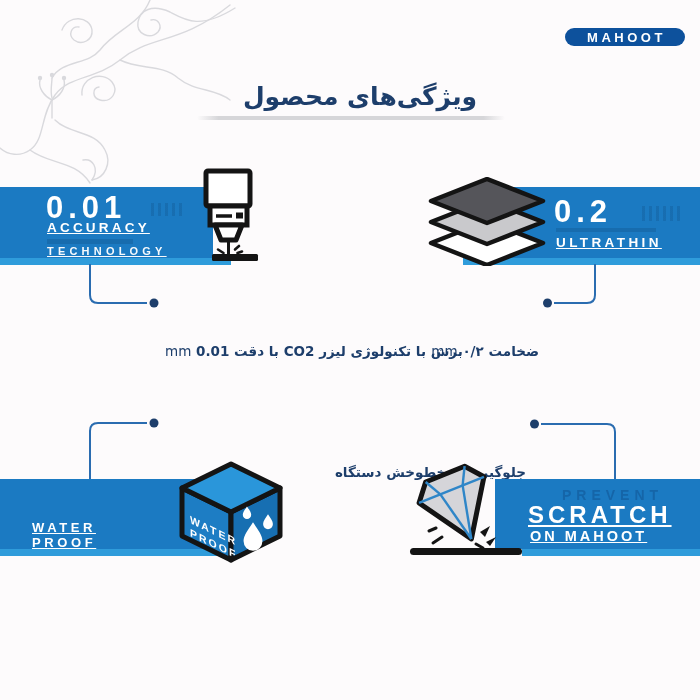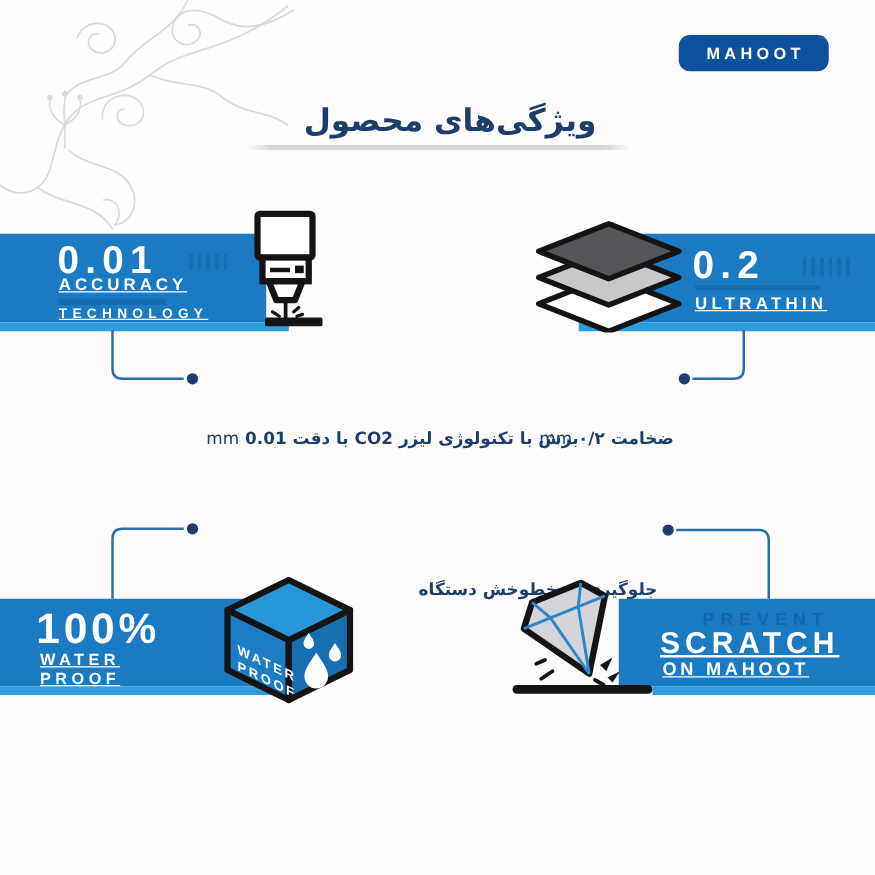--- a/index.html
+++ b/index.html
@@ -12,21 +12,21 @@
     --ink:#141414;
   }
   html,body{margin:0;padding:0;}
   body{background:#e9e9ec;font-family:"Liberation Sans",sans-serif;}
   .canvas{
     position:relative;width:700px;height:700px;margin:0 auto;
     background:#fdfbfc;overflow:hidden;
   }
   
   .logo{
-    position:absolute;left:543px;top:28px;width:120px;height:29px;
+    position:absolute;left:565px;top:28px;width:120px;height:18px;
     background:var(--logo-blue);border-radius:9px;
     display:flex;align-items:center;justify-content:center;
   }
   .logo span{
     color:#fff;font-size:13px;font-weight:bold;letter-spacing:3.5px;
     font-family:"Liberation Sans",sans-serif;padding-left:3px;
   }
   .title{
     position:absolute;left:0;top:72px;width:100%;margin:10px;
     text-align:center;font-size:25px;font-weight:bold;color:var(--navy);
@@ -161,21 +161,20 @@
     <span class="unit">mm</span>
   </div>
 
 
   <div class="cap" style="right:174px;top:416px;" dir="rtl">
     <span>جلوگیری از خطوخش دستگاه</span>
   </div>
 
   <div class="banner" style="left:0;top:479px;width:210px;height:70px;"></div>
   <div class="strip" style="left:0;top:549px;width:231px;"></div>
-  <div class="b-val big" style="left:29px;top:486px;">100%</div>
   <div class="b-lab" style="left:32px;top:521px;font-size:13px;letter-spacing:3.6px;">WATER</div>
   <div class="b-lab" style="left:32px;top:536px;font-size:13px;letter-spacing:3.6px;">PROOF</div>
 
   <svg class="icon" style="left:175px;top:461px;" width="112" height="104" viewBox="0 0 112 104">
     <polygon points="7,27 56,51 56,99 7,75" fill="#1d7dc4" stroke="#141414" stroke-width="5" stroke-linejoin="round"></polygon>
     <polygon points="105,27 56,51 56,99 105,75" fill="#176fb2" stroke="#141414" stroke-width="5" stroke-linejoin="round"></polygon>
     <polygon points="56,3 105,27 56,51 7,27" fill="#2a96da" stroke="#141414" stroke-width="5" stroke-linejoin="round"></polygon>
     <g transform="translate(15,62) skewY(26)" fill="#ffffff" font-family="Liberation Sans, sans-serif" font-size="10.5" font-weight="bold" letter-spacing="2">
       <text x="0" y="0">WATER</text>
       <text x="0" y="13">PROOF</text>

